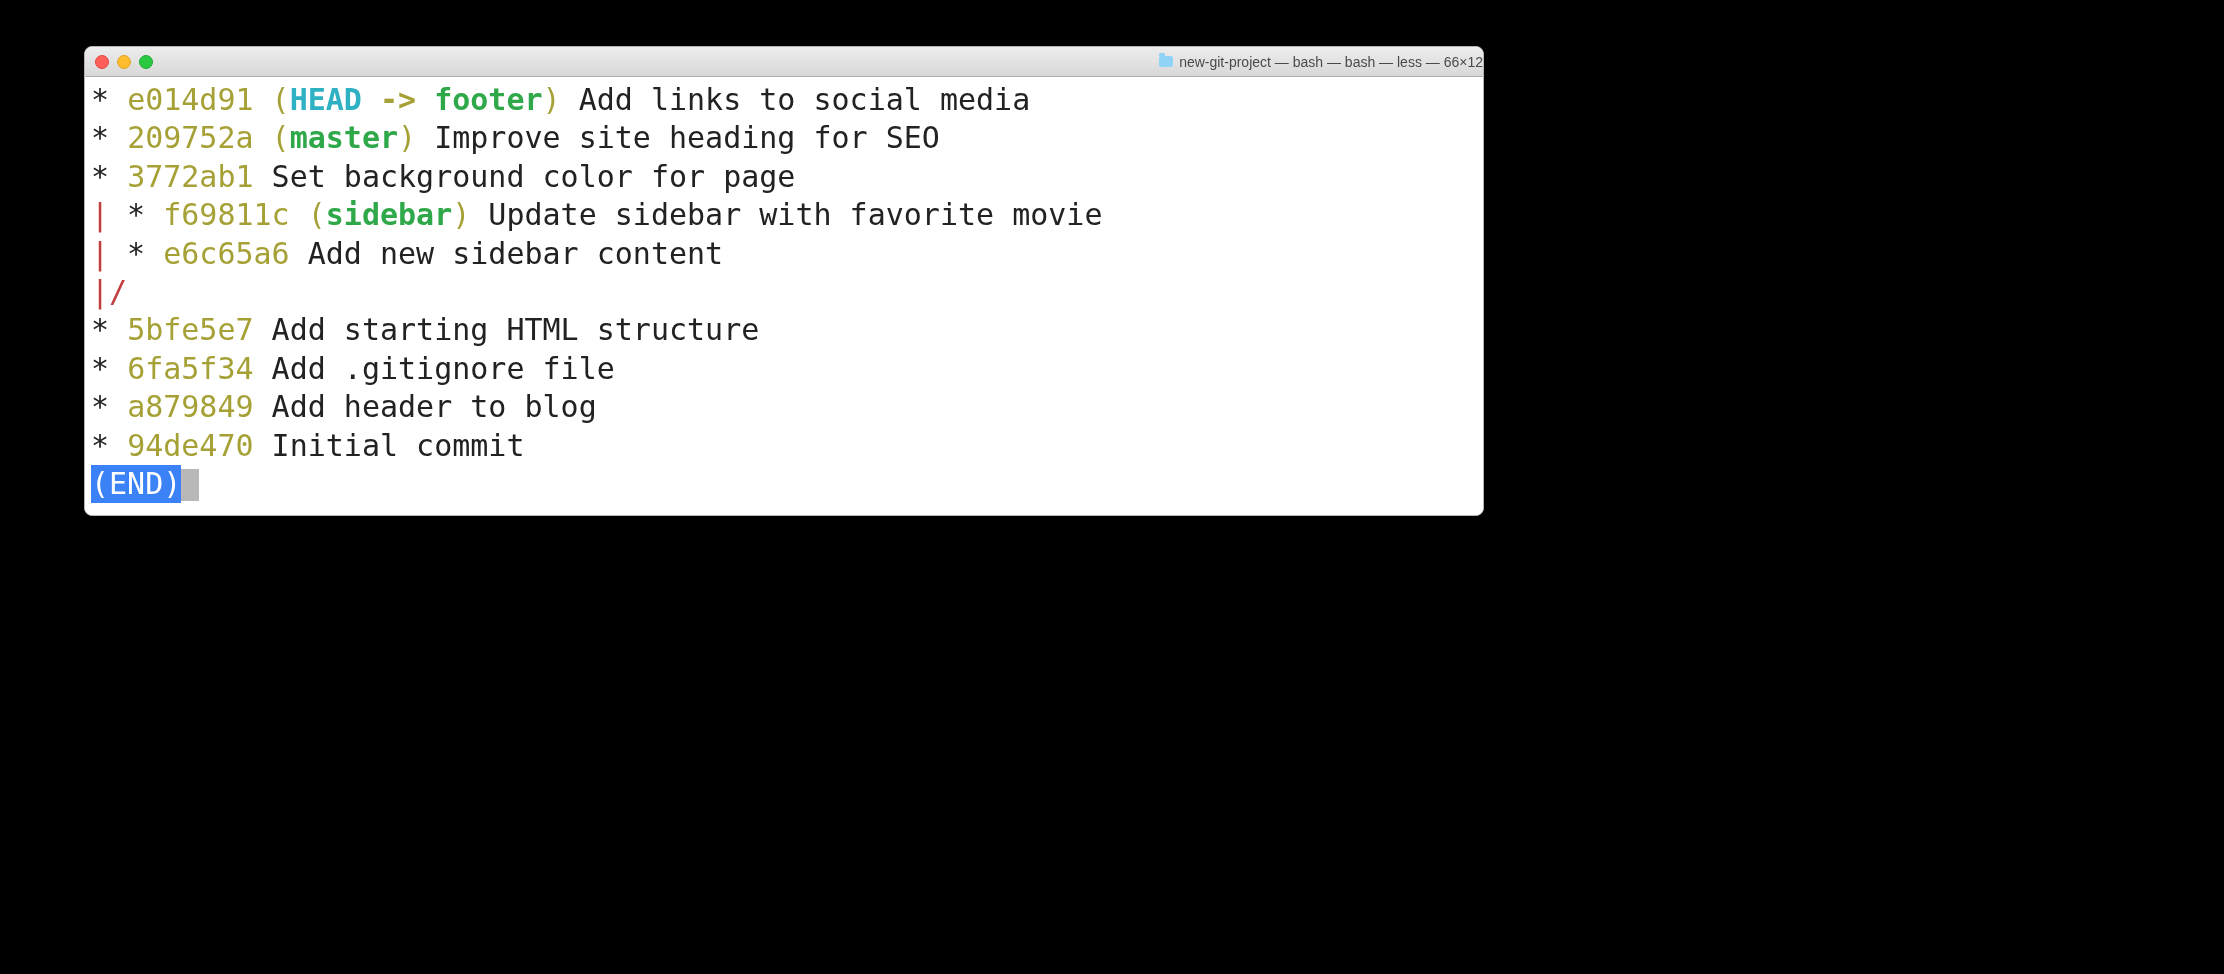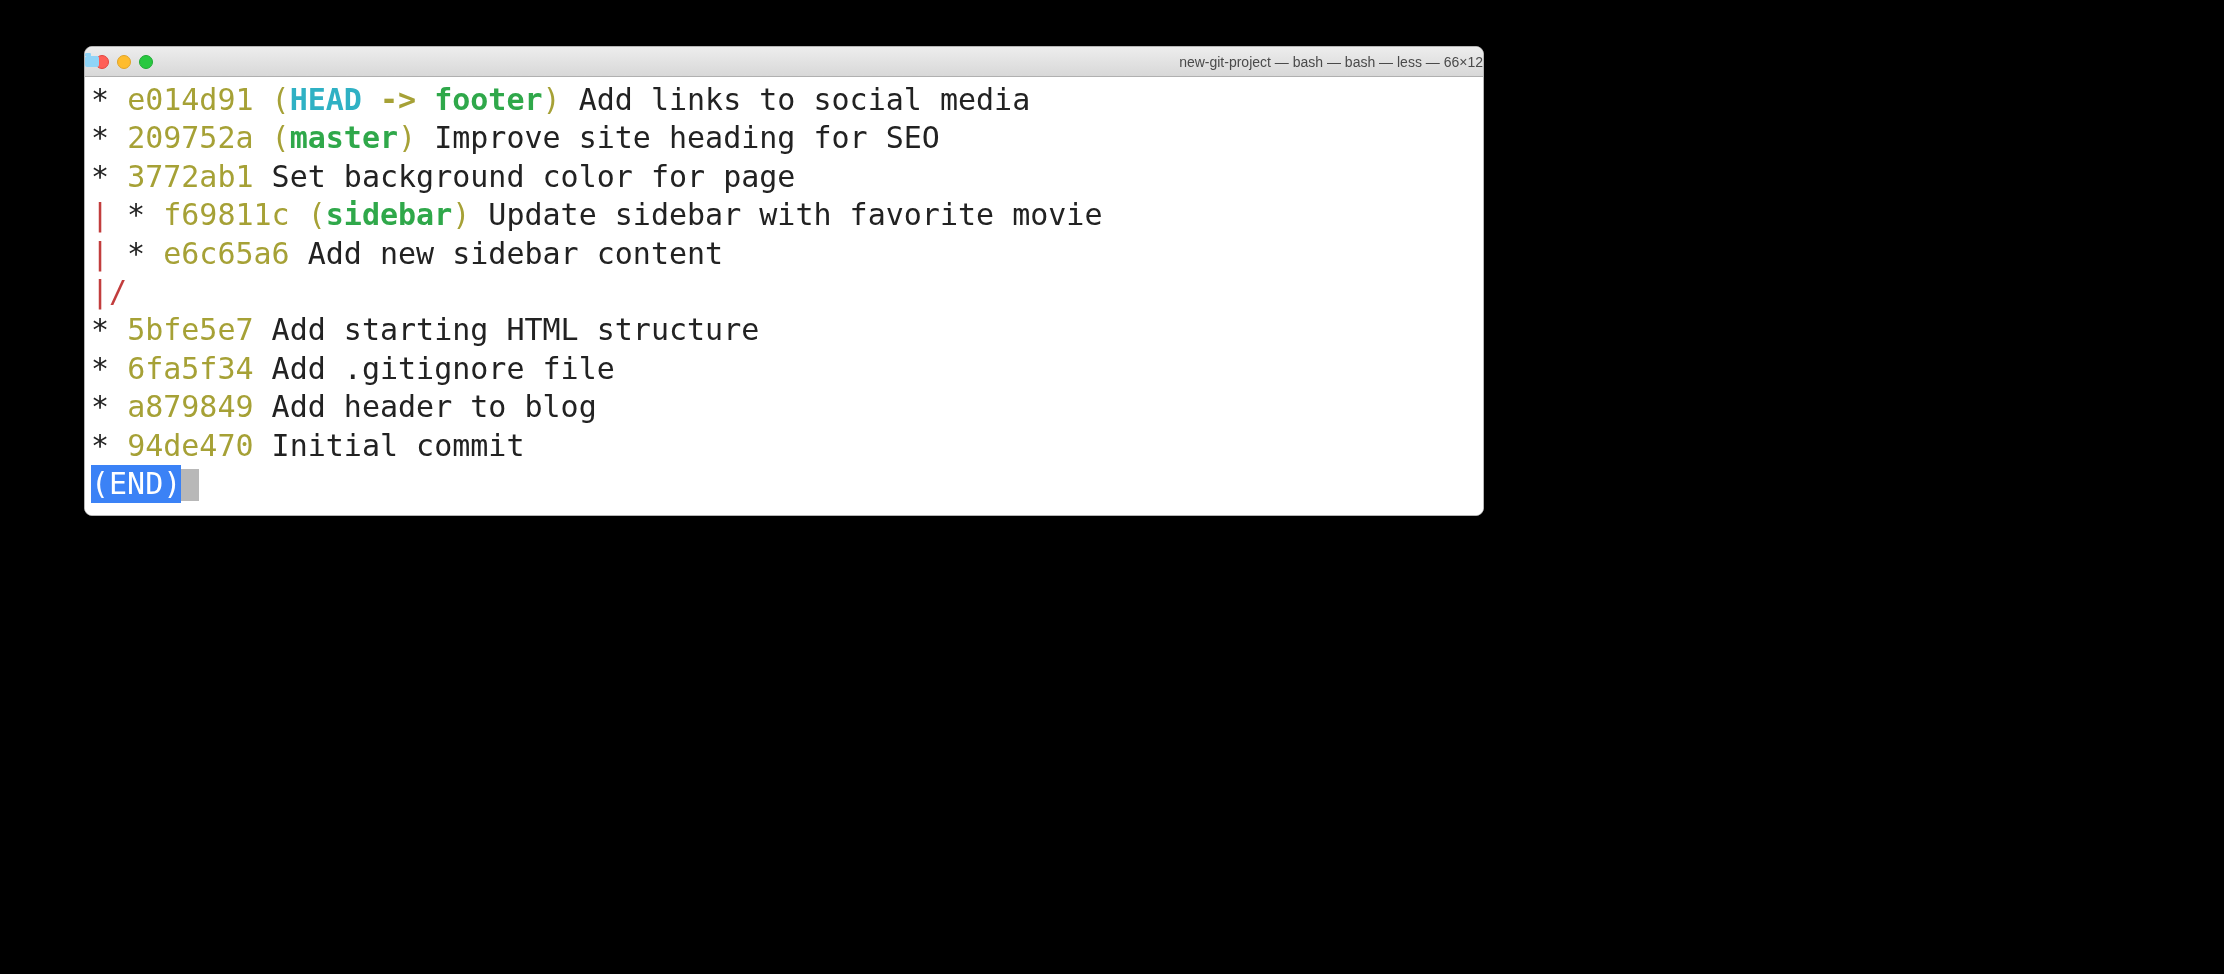--- a/index.html
+++ b/index.html
@@ -47,21 +47,21 @@
   .tl-max   { background: #28c840; border: 1px solid #1fab34; }
   .title {
     position: absolute;
     left: 0; right: 0;
     text-align: center;
     font-family: -apple-system, "Helvetica Neue", Arial, sans-serif;
     font-size: 14px;
     color: #4a4a4a;
     display: flex;
     align-items: center;
-    justify-content: space-between;
+    justify-content: flex-end;
     gap: 6px;
     pointer-events: none;
   }
   .folder-icon {
     width: 14px;
     height: 11px;
     background: #8fd4f7;
     border-radius: 2px;
     position: relative;
     display: inline-block;

